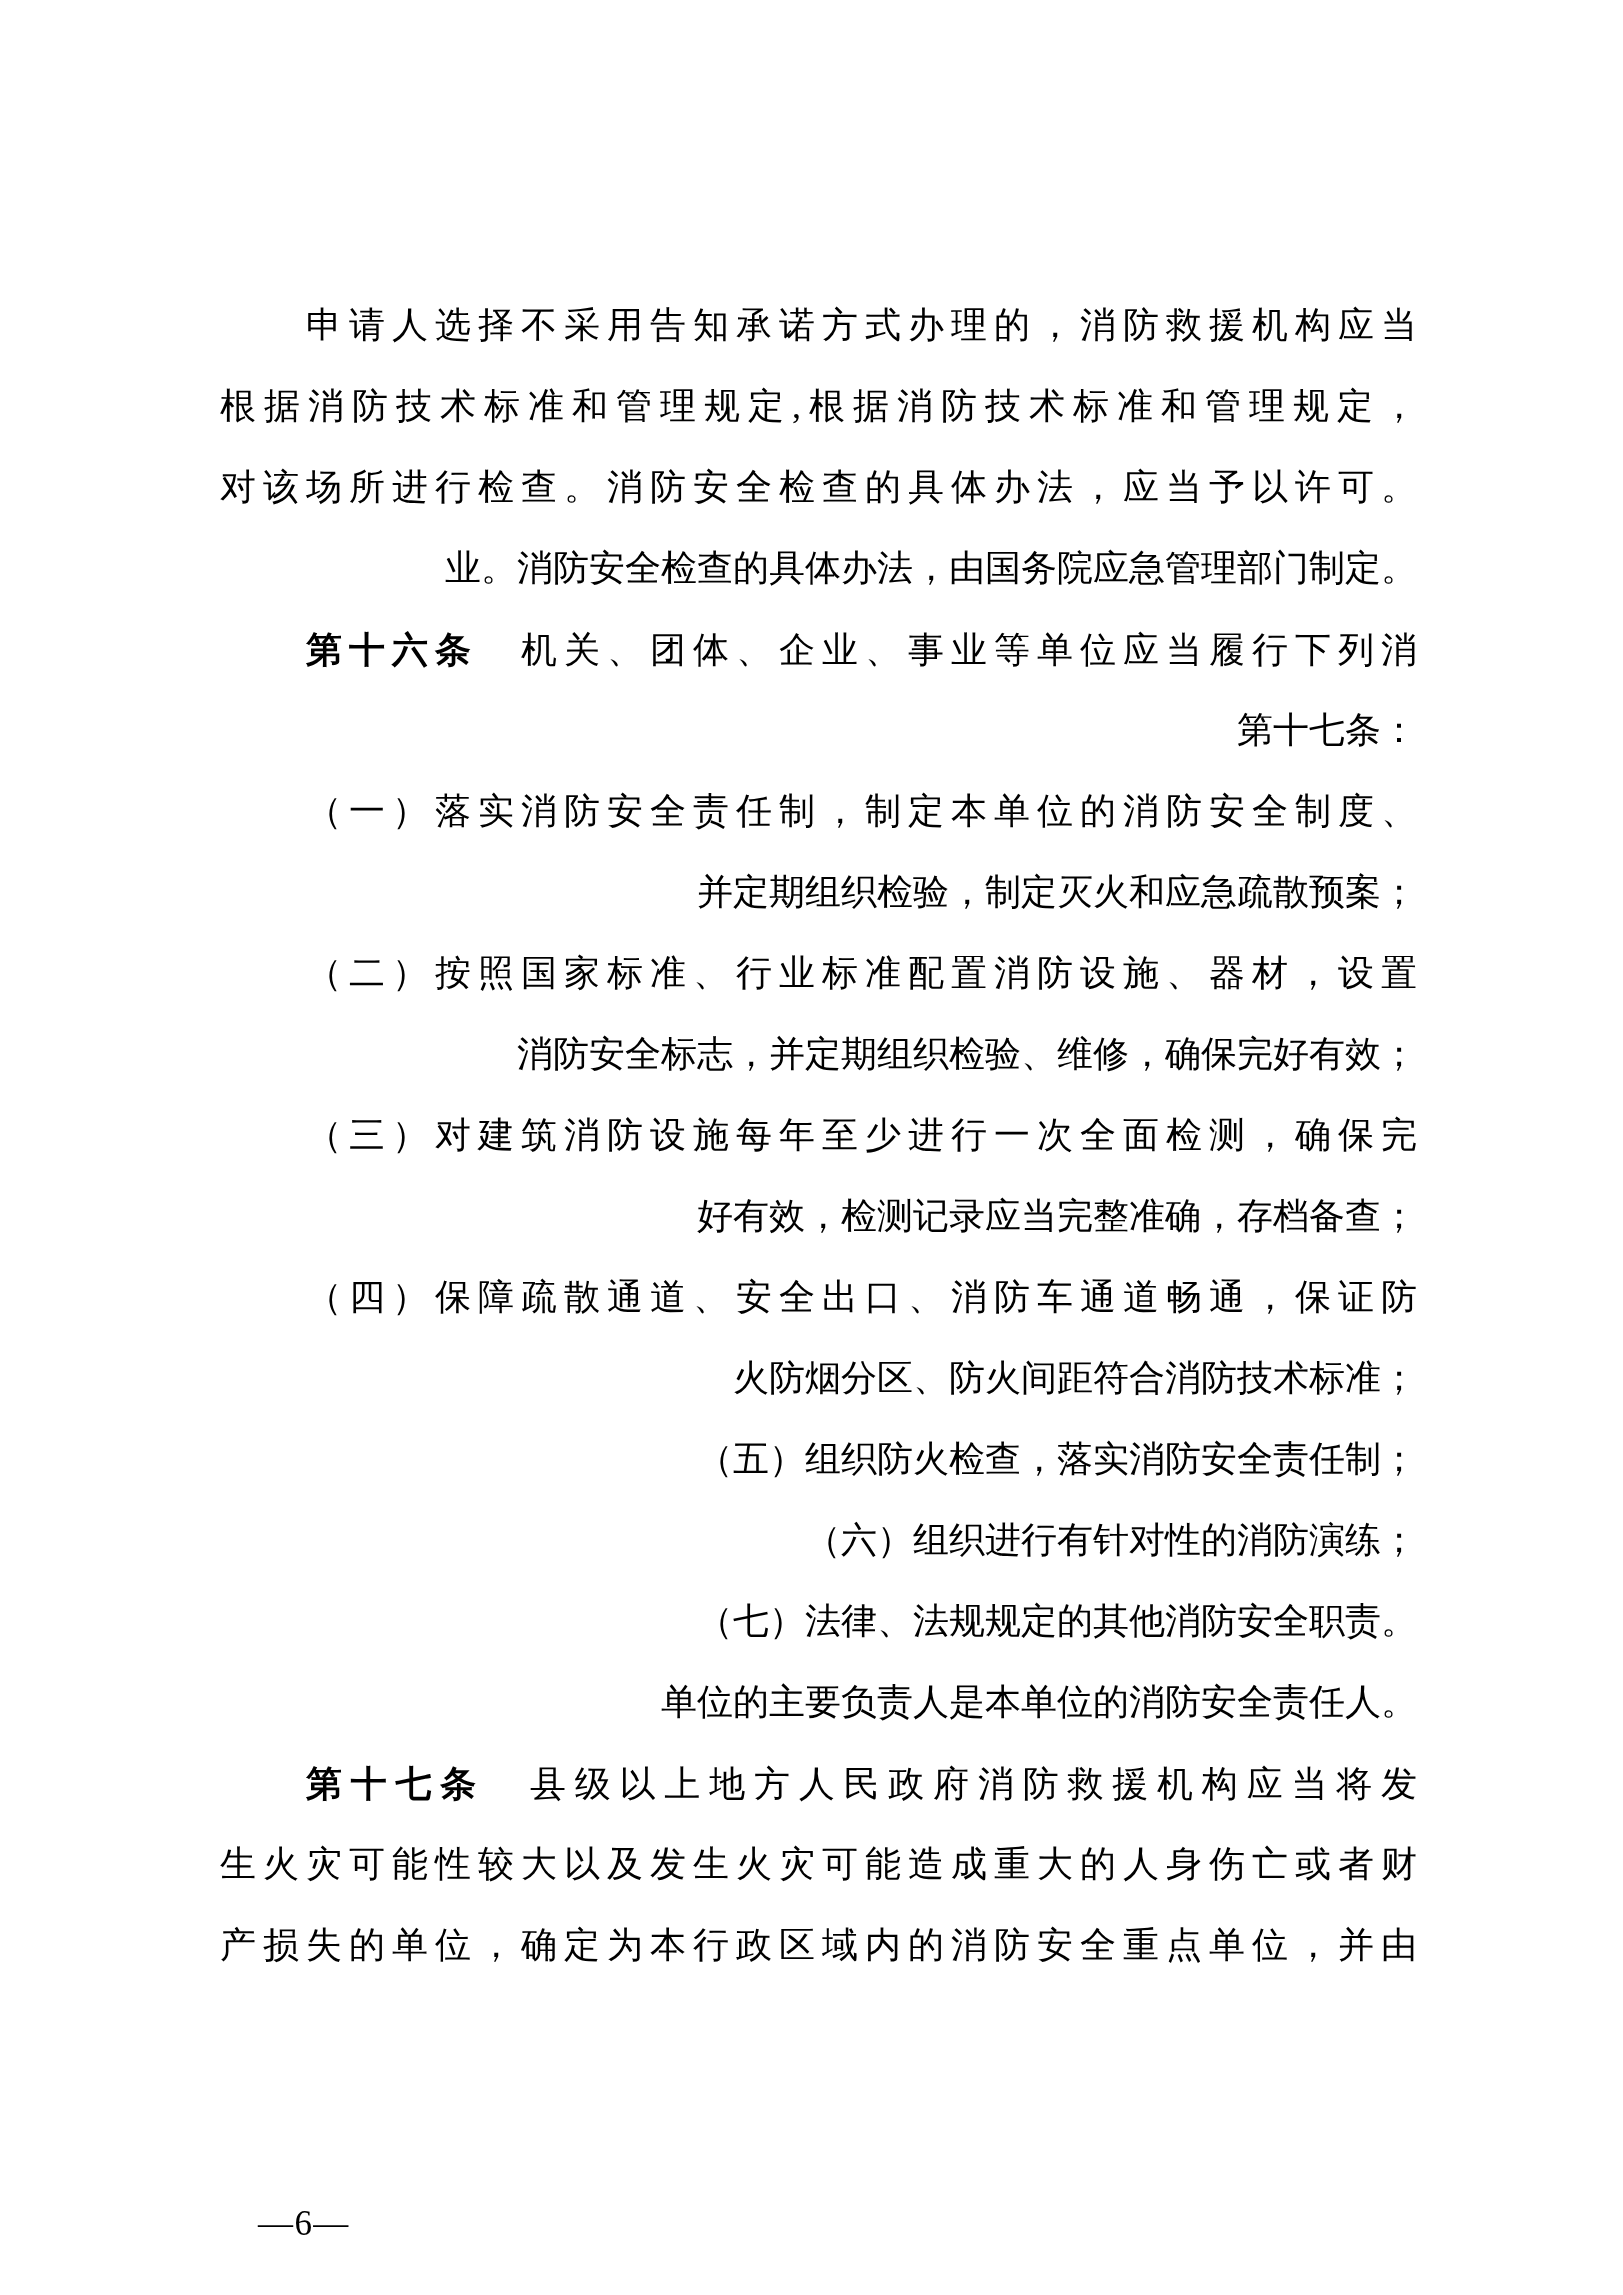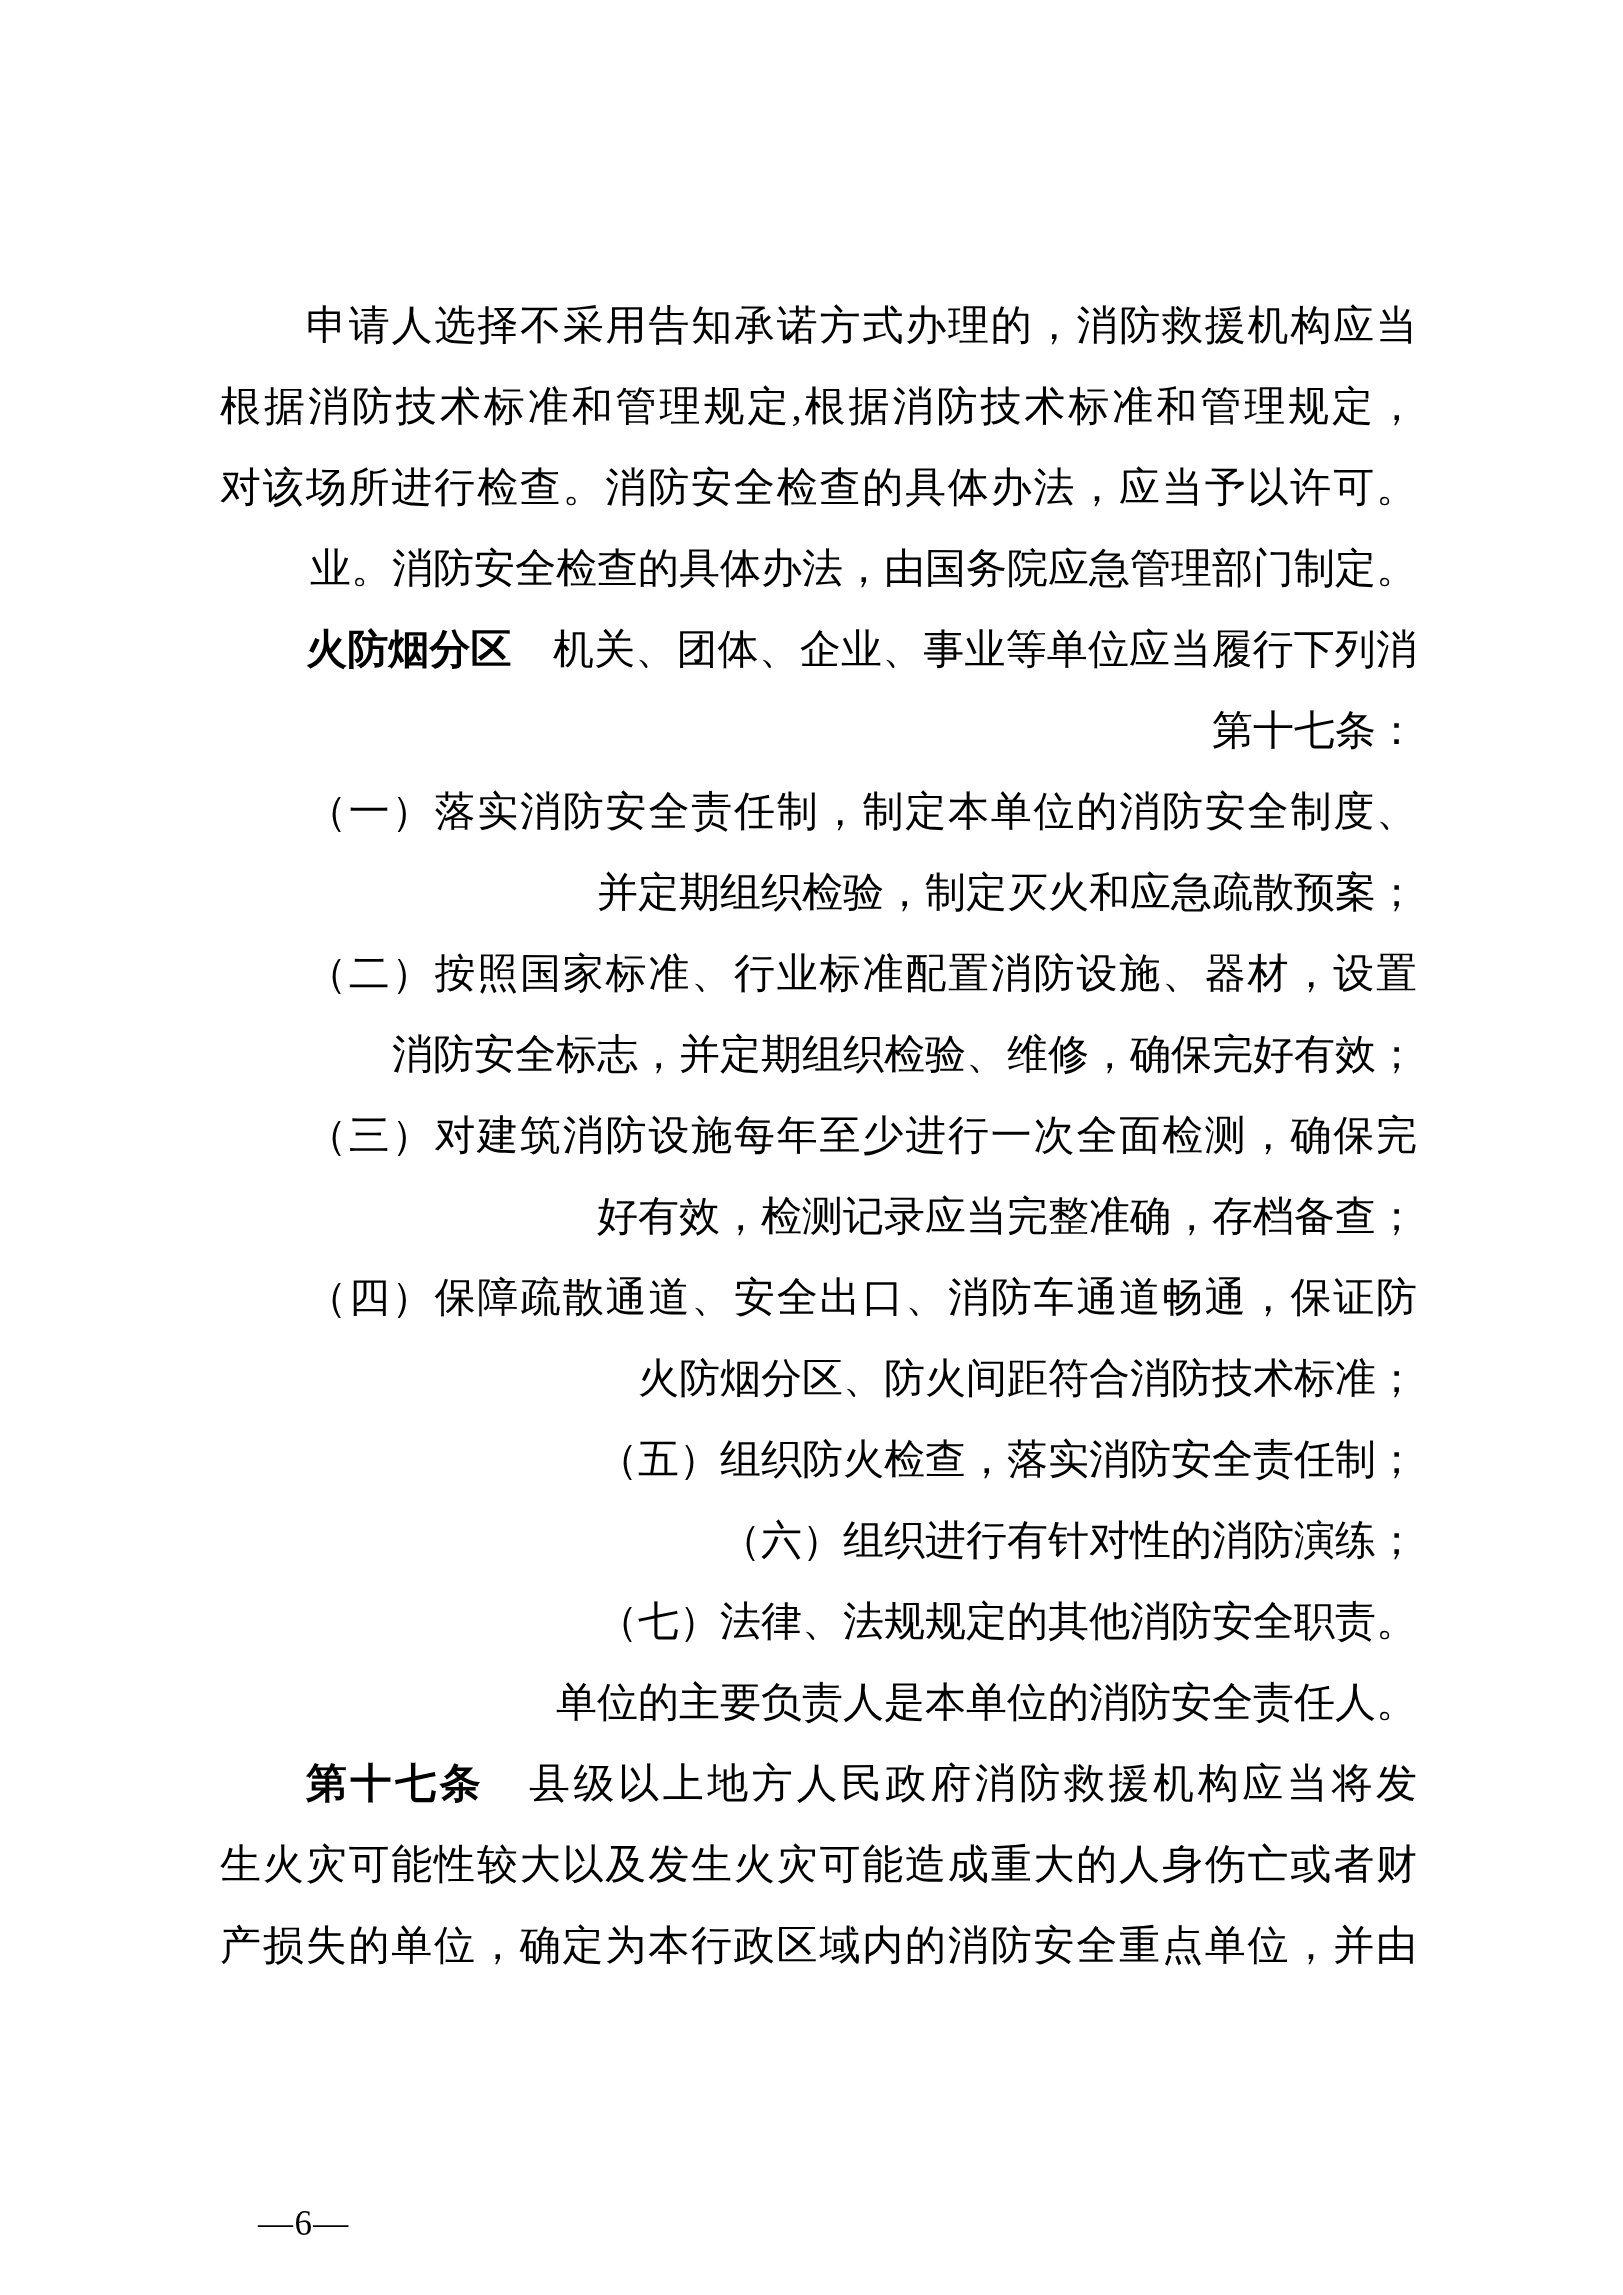--- a/index.html
+++ b/index.html
@@ -15,21 +15,21 @@
     position: absolute;
     inset: 0;
     background: #ffffff;
   }
   .text-block {
     position: absolute;
     left: 220px;
     top: 285px;
     width: 1197px;
     color: #000000;
-    font-size: 41px;
+    font-size: 36px;
   }
   .line {
     height: 81px;
     line-height: 81px;
     text-align: right;
     white-space: normal;
     overflow: visible;
   }
   .line.indent { text-indent: 86px; }
   .line.fill {
@@ -54,21 +54,21 @@
 </style>
 </head>
 <body>
 
 <div class="page">
   <div class="text-block" id="lines">
       <div class="line indent fill">申请人选择不采用告知承诺方式办理的，消防救援机构应当</div>
       <div class="line fill">根据消防技术标准和管理规定,根据消防技术标准和管理规定，</div>
       <div class="line fill">对该场所进行检查。消防安全检查的具体办法，应当予以许可。</div>
       <div class="line">业。消防安全检查的具体办法，由国务院应急管理部门制定。</div>
-      <div class="line indent fill"><span class="article-no">火防烟分区</span>　机关、团体、企业、事业等单位应当履行下列消</div>
+      <div class="line indent fill"><span class="article-no">第十六条</span>　机关、团体、企业、事业等单位应当履行下列消</div>
       <div class="line">第十七条：</div>
       <div class="line indent fill">（一）落实消防安全责任制，制定本单位的消防安全制度、</div>
       <div class="line">并定期组织检验，制定灭火和应急疏散预案；</div>
       <div class="line indent fill">（二）按照国家标准、行业标准配置消防设施、器材，设置</div>
       <div class="line">消防安全标志，并定期组织检验、维修，确保完好有效；</div>
       <div class="line indent fill">（三）对建筑消防设施每年至少进行一次全面检测，确保完</div>
       <div class="line">好有效，检测记录应当完整准确，存档备查；</div>
       <div class="line indent fill">（四）保障疏散通道、安全出口、消防车通道畅通，保证防</div>
       <div class="line">火防烟分区、防火间距符合消防技术标准；</div>
       <div class="line indent">（五）组织防火检查，落实消防安全责任制；</div>

